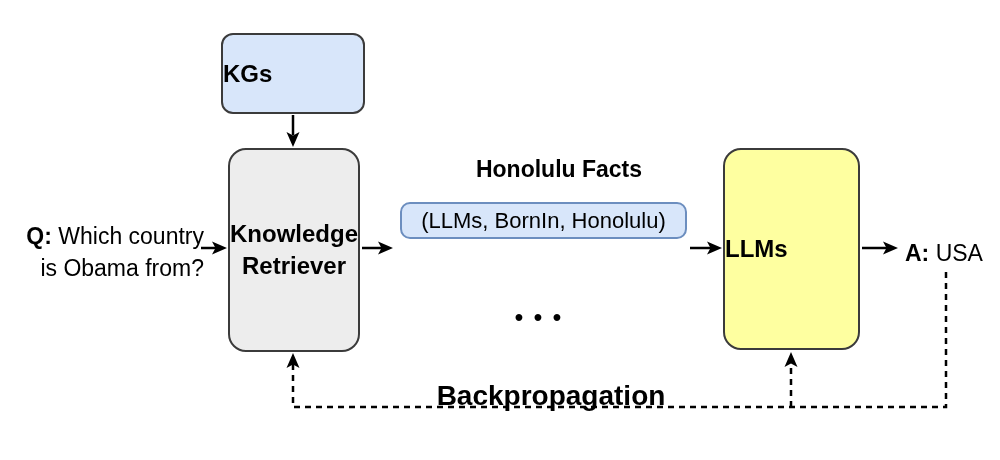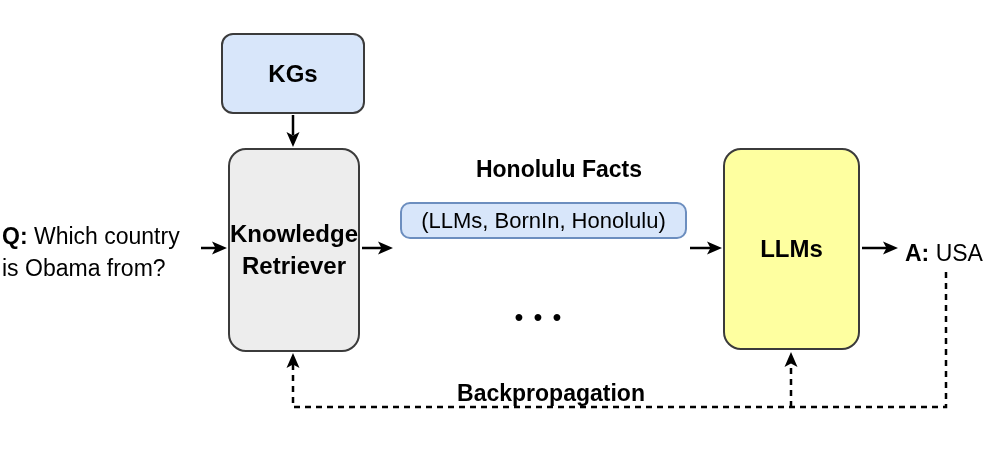--- a/index.html
+++ b/index.html
@@ -14,21 +14,20 @@
   }
   #connectors {
     position: absolute;
     left: 0; top: 0;
     width: 1000px; height: 460px;
   }
   .node {
     position: absolute;
     display: flex;
     align-items: center;
-    justify-content: center;
     text-align: center;
     font-weight: 700;
     border: 2px solid #3b3b3b;
     box-sizing: border-box;
   }
   #kgs-node {
     left: 221px; top: 33px; width: 144px; height: 81px;
     background: #d8e6fa;
     border-radius: 12px;
     font-size: 24px;
@@ -42,21 +41,21 @@
   }
   #llms-node {
     left: 723px; top: 148px; width: 137px; height: 202px;
     background: #feffa0;
     border-radius: 18px;
     font-size: 24px;
   }
   #question-text {
     position: absolute;
     left: 2px; top: 220px; width: 202px;
-    text-align: left;
+    text-align: right;
     font-size: 23px;
     line-height: 32px;
   }
   #answer-text {
     position: absolute;
     left: 905px; top: 240px;
     font-size: 23px;
     white-space: nowrap;
   }
   .prefix-bold { font-weight: 700; }
@@ -88,21 +87,21 @@
     text-align: center;
     font-weight: 700;
     font-size: 24px;
     letter-spacing: 2px;
   }
   #backprop-label {
     position: absolute;
     left: 401px; top: 380px; width: 300px;
     text-align: center;
     font-weight: 700;
-    font-size: 23px;
+    font-size: 28px;
   }
 </style>
 </head>
 <body>
 
 <div id="canvas">
 
   <svg id="connectors" viewBox="0 0 1000 460" xmlns="http://www.w3.org/2000/svg">
 
     <g stroke="#000000" fill="#000000">

